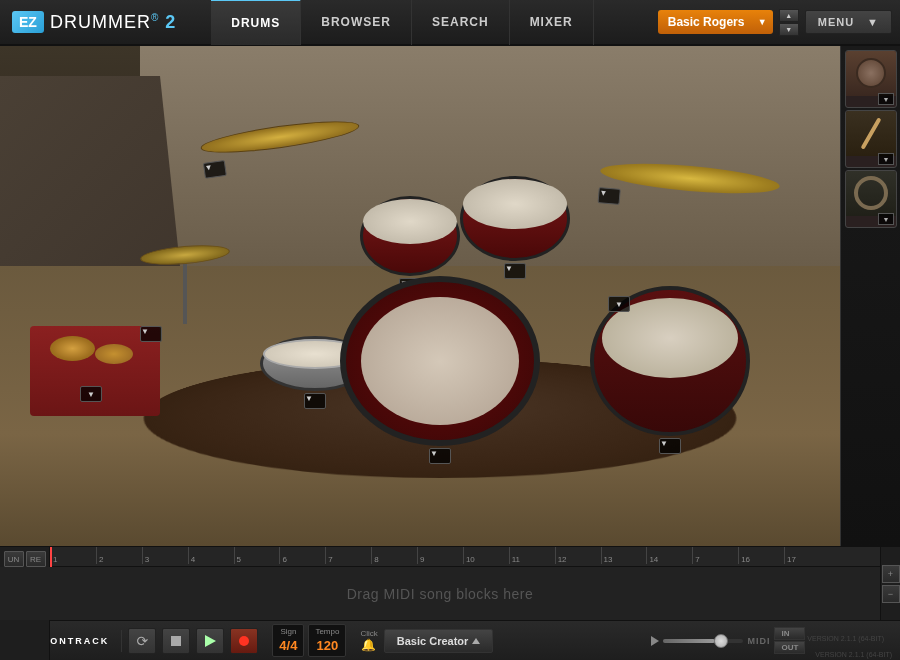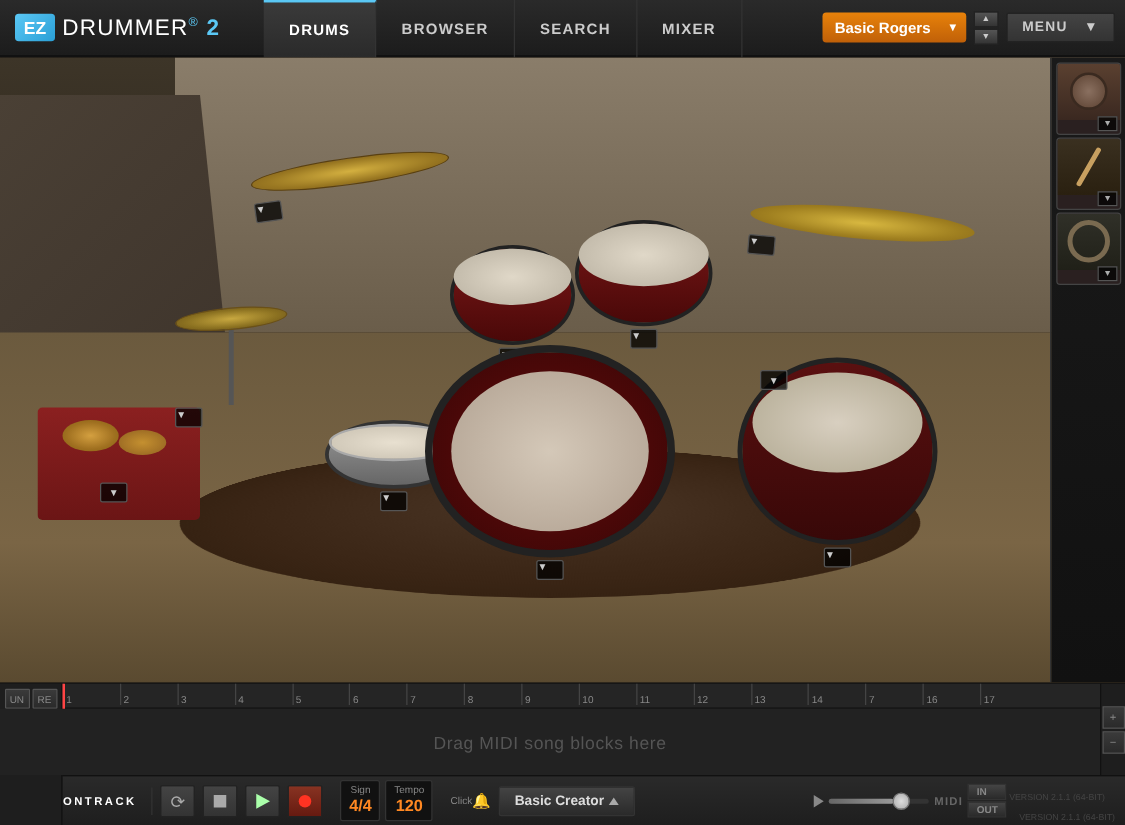--- a/index.html
+++ b/index.html
@@ -4,20 +4,21 @@
   <style>
     * { margin: 0; padding: 0; box-sizing: border-box; }
     body { width: 900px; height: 660px; overflow: hidden; background: #1a1a1a; font-family: Arial, sans-serif; }
 
     
     .top-nav {
       width: 900px;
       height: 46px;
       background: linear-gradient(180deg, #2a2a2a 0%, #1c1c1c 100%);
       display: flex;
+      align-items: center;
       border-bottom: 2px solid #111;
     }
     .logo-area {
       display: flex;
       align-items: center;
       padding: 0 12px;
       gap: 6px;
     }
     .ez-badge {
       background: linear-gradient(135deg, #5bc8f5 0%, #2a9fd6 100%);
@@ -622,20 +623,21 @@
     }
     .sign-value, .tempo-value {
       font-size: 13px;
       color: #ff8822;
       font-weight: bold;
       line-height: 1.2;
     }
 
     .click-btn {
       display: flex;
+      flex-direction: column;
       align-items: center;
       cursor: pointer;
     }
     .click-label {
       font-size: 8px;
       color: #888;
     }
     .click-icon-area {
       font-size: 12px;
       color: #aaa;

